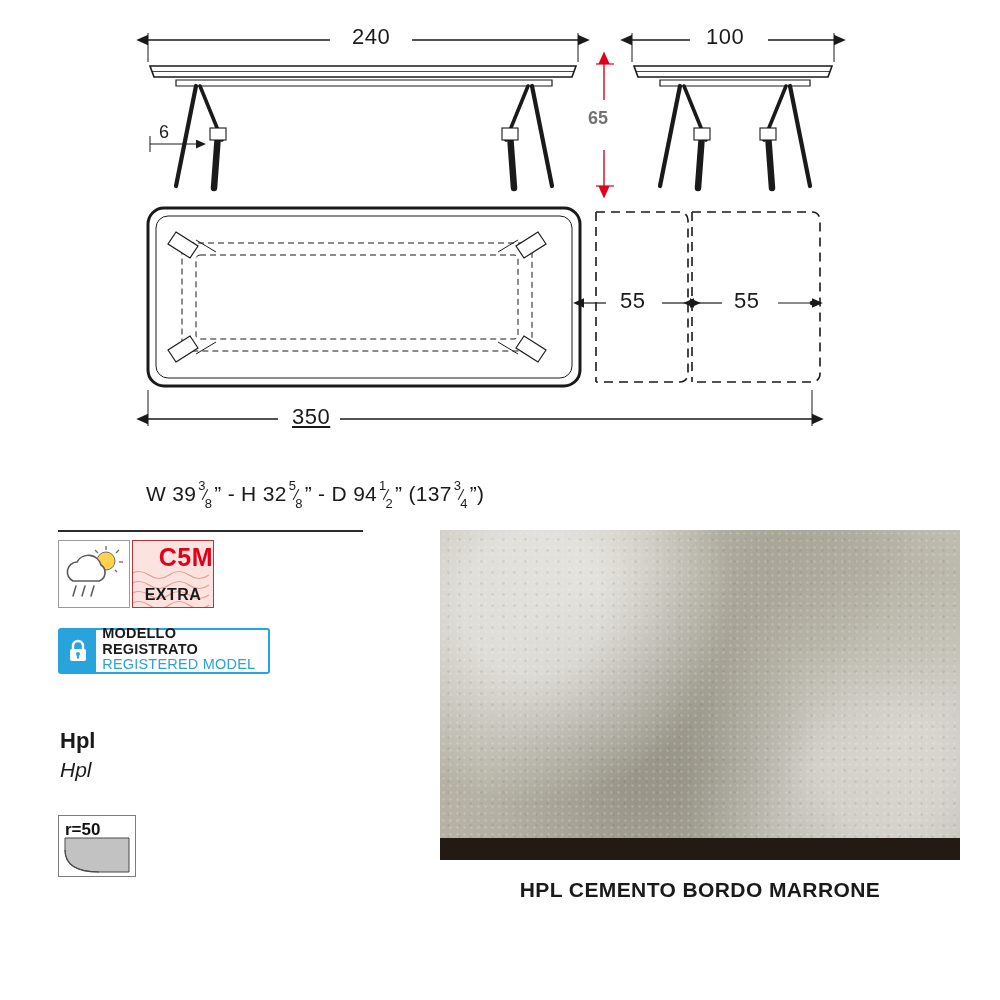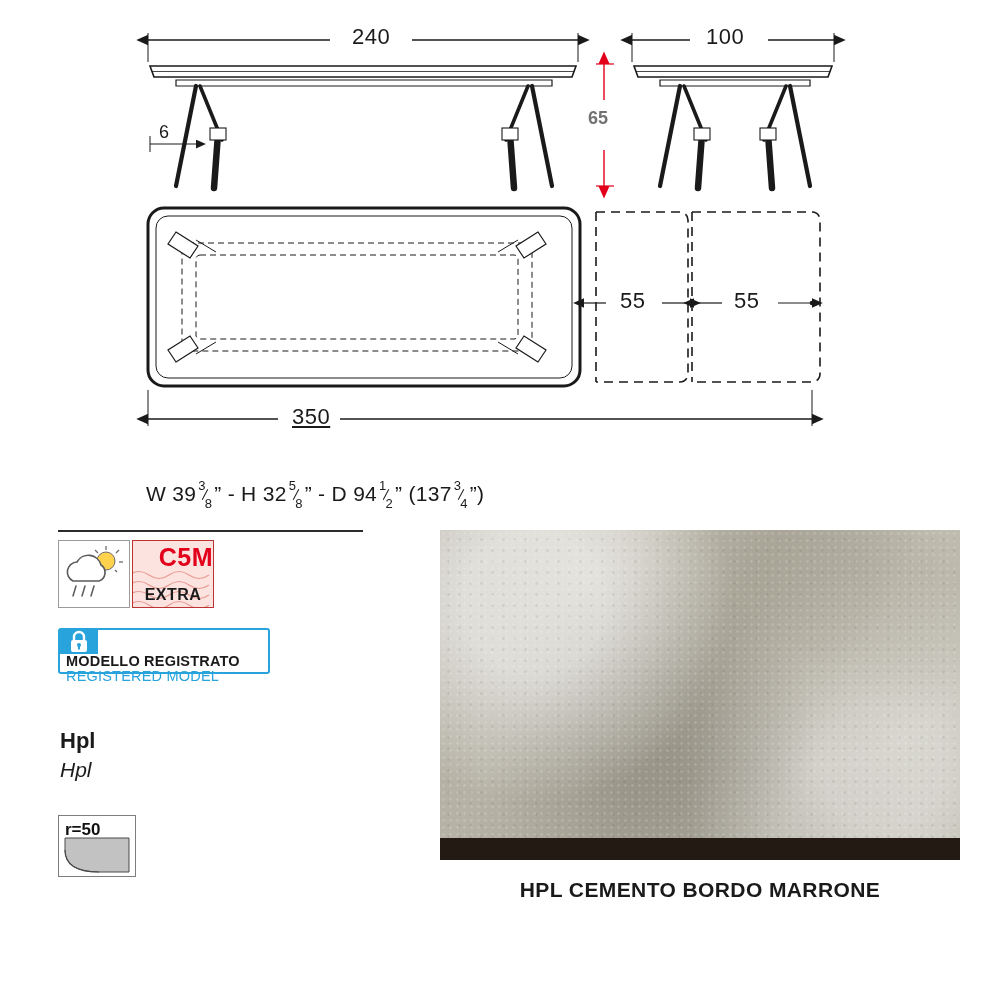--- a/index.html
+++ b/index.html
@@ -153,22 +153,21 @@
     position: absolute;
     left: 58px;
     top: 118px;
     width: 212px;
     height: 46px;
     border: 2px solid #29a3dc;
     border-radius: 3px;
     box-sizing: border-box;
     background: #fff;
     display: flex;
-    align-items: flex-start;
-    flex-direction: column;
+    align-items: flex-end;
   }
   #lock-wrap {
     width: 38px;
     height: 100%;
     background: #29a3dc;
     display: flex;
     align-items: center;
     justify-content: center;
   }
   #reg-texts {

